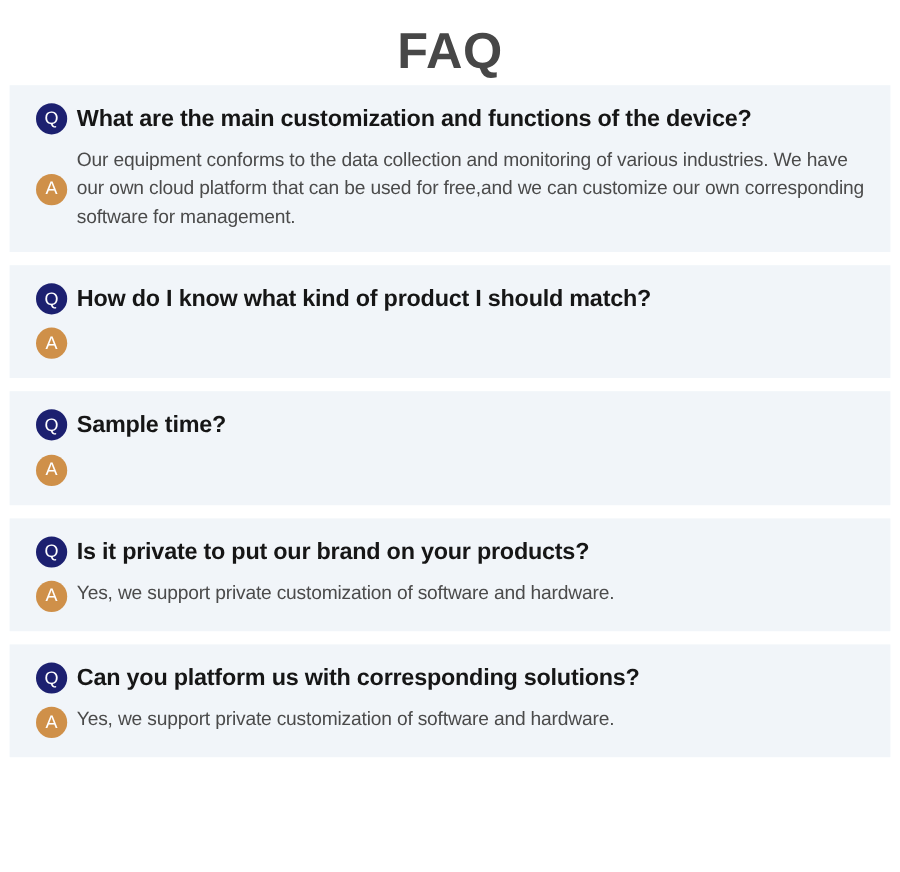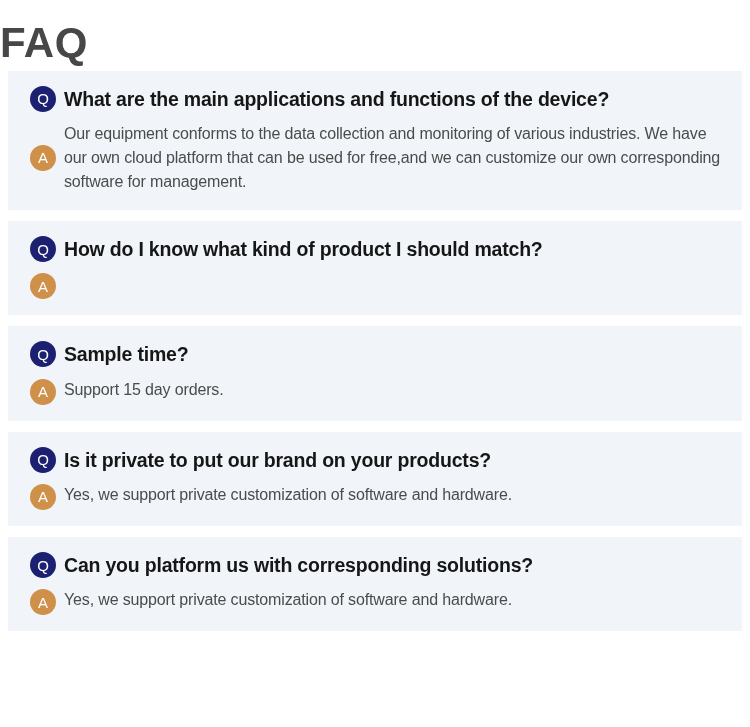--- a/index.html
+++ b/index.html
@@ -17,21 +17,21 @@
 
   .faq-page {
     width: 750px;
     height: 727px;
     box-sizing: border-box;
     background: #ffffff;
     position: relative;
   }
 
   .faq-title {
-    text-align: left;
+    text-align: center;
     font-family: "Liberation Sans", sans-serif;
     font-size: 42px;
     font-weight: bold;
     color: #474747;
     letter-spacing: 0.5px;
     padding-top: 16px;
     padding-bottom: 0;
     margin: 0;
     line-height: 1.3;
   }
@@ -127,21 +127,21 @@
 
   <h1 class="faq-title">FAQ</h1>
 
   <ul class="faq-list">
 
     <li class="faq-item">
       <div class="faq-row question-row">
         <div class="badge-cell">
           <span class="badge badge-q">Q</span>
         </div>
-        <div class="question-text">What are the main applications and functions of the device?</div>
+        <div class="question-text">What are the main customization and functions of the device?</div>
       </div>
       <div class="faq-row answer-row multiline">
         <div class="badge-cell">
           <span class="badge badge-a">A</span>
         </div>
         <div class="answer-text">Our equipment conforms to the data collection and monitoring of various industries. We have our own cloud platform that can be used for free,and we can customize our own corresponding software for management.</div>
       </div>
     </li>
 
     <li class="faq-item">
@@ -162,21 +162,20 @@
       <div class="faq-row question-row">
         <div class="badge-cell">
           <span class="badge badge-q">Q</span>
         </div>
         <div class="question-text">Sample time?</div>
       </div>
       <div class="faq-row answer-row">
         <div class="badge-cell">
           <span class="badge badge-a">A</span>
         </div>
-        <div class="answer-text">Support 15 day orders.</div>
       </div>
     </li>
 
     <li class="faq-item">
       <div class="faq-row question-row">
         <div class="badge-cell">
           <span class="badge badge-q">Q</span>
         </div>
         <div class="question-text">Is it private to put our brand on your products?</div>
       </div>

